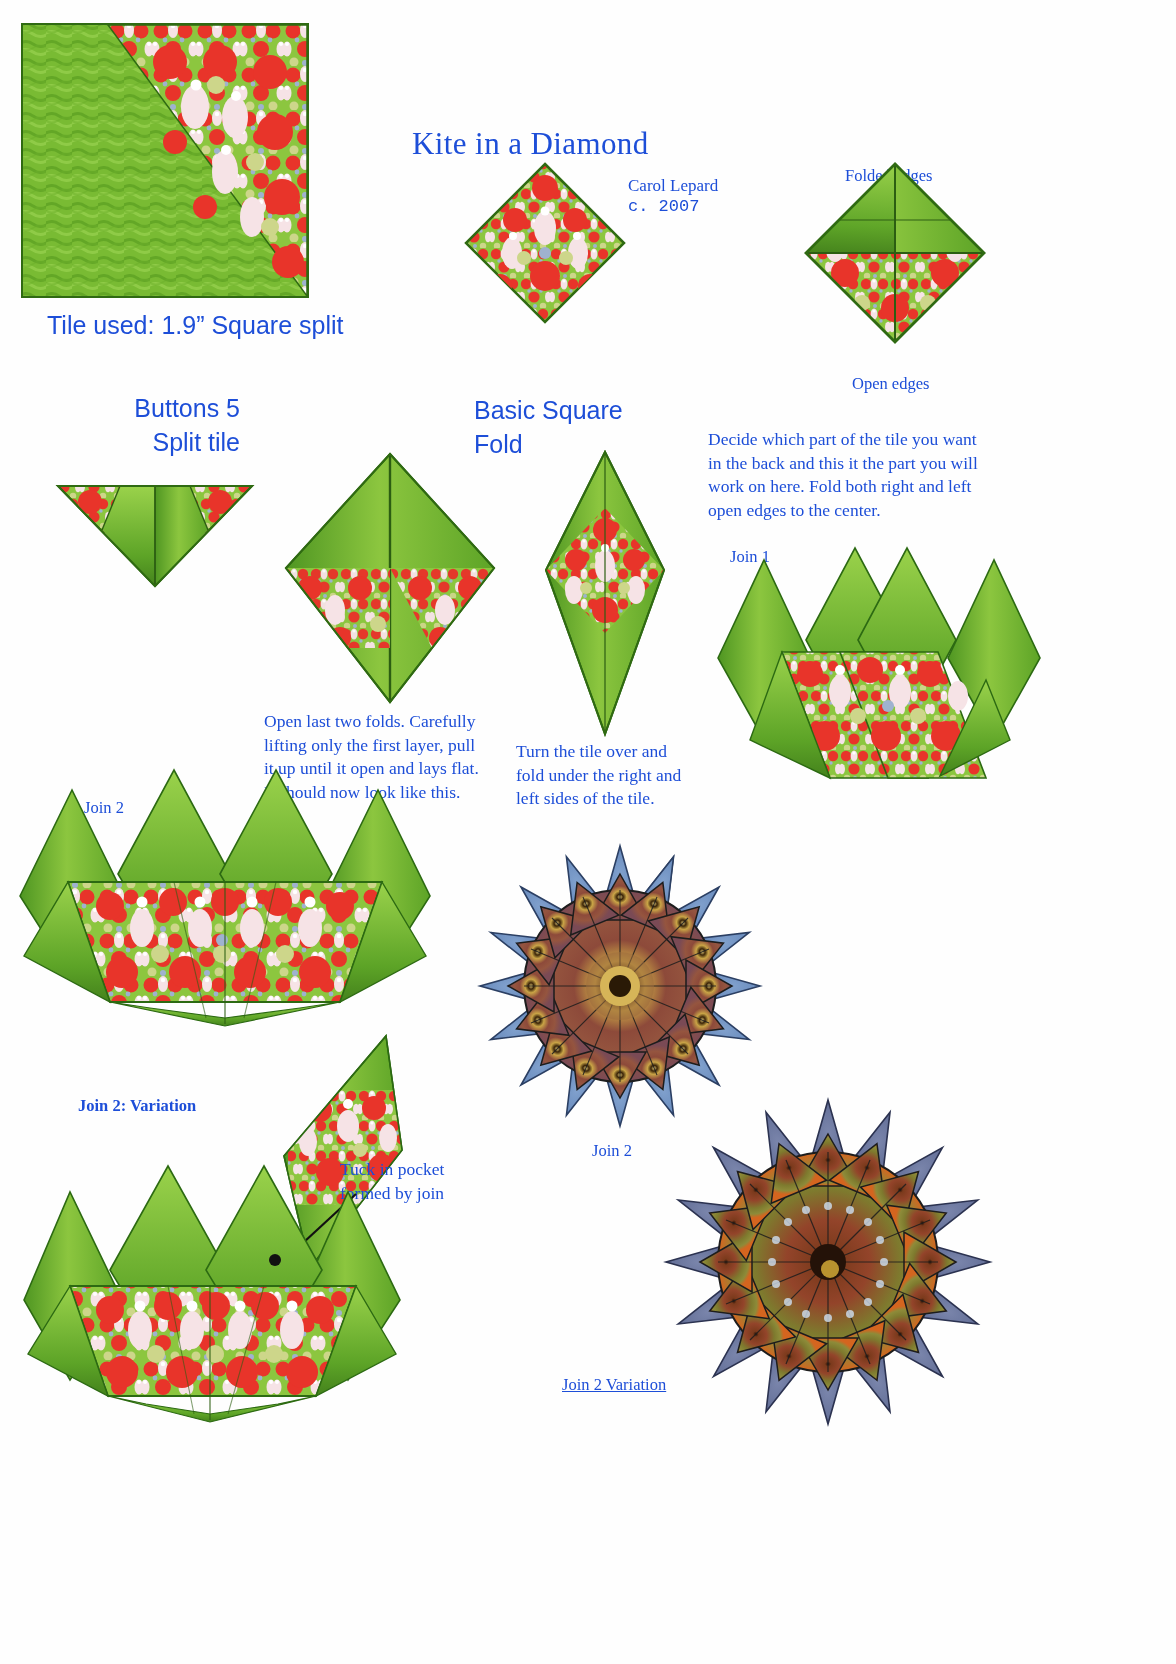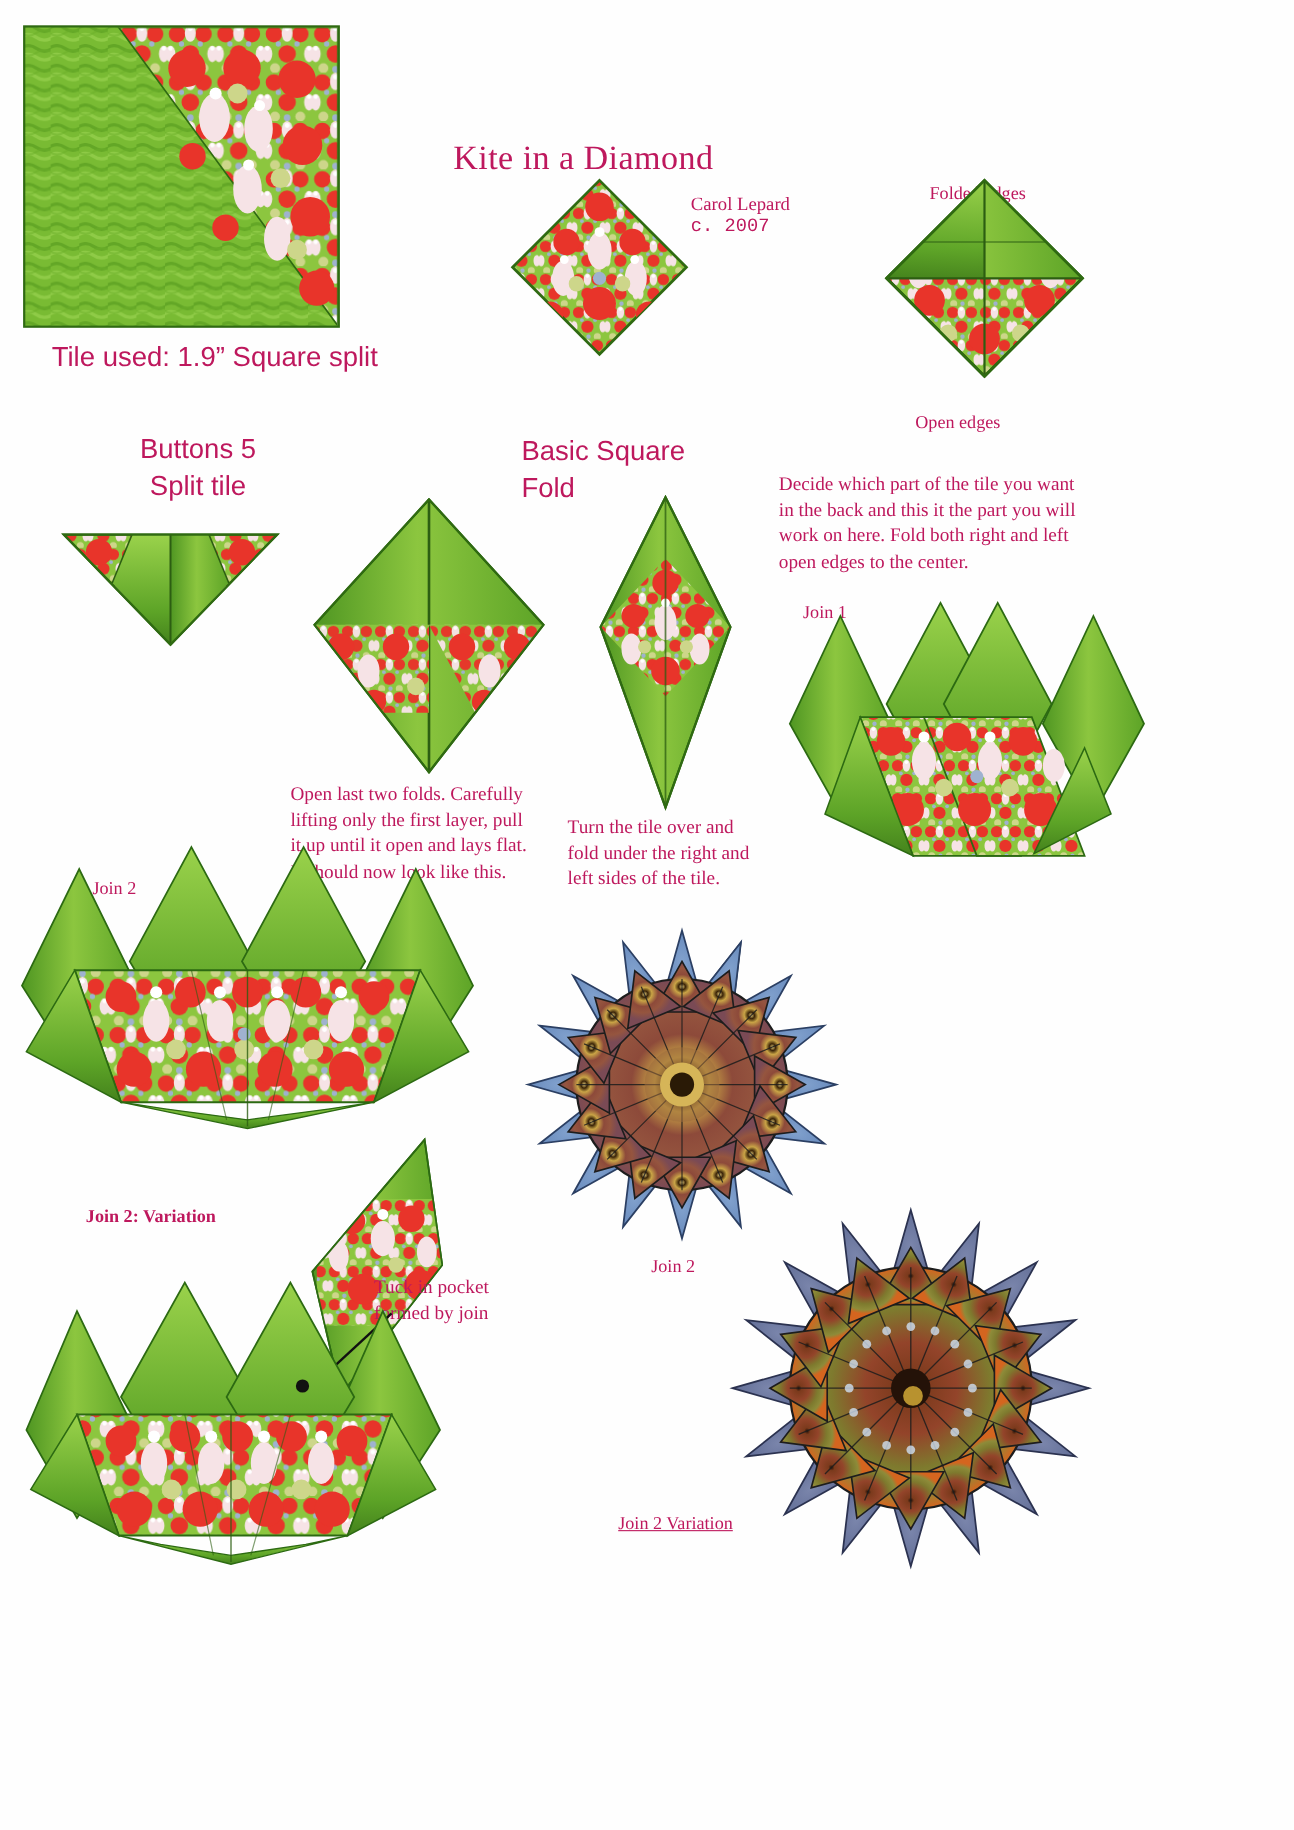--- a/index.html
+++ b/index.html
@@ -5,21 +5,21 @@
   html,body{margin:0;padding:0;background:#ffffff;}
   body{
     width:1176px;height:1664px;position:relative;overflow:hidden;
     font-family:"Liberation Serif","DejaVu Serif",serif;
     color:#111;
     -webkit-font-smoothing:antialiased;
   }
   .page{position:absolute;inset:0;background:#fefefe;}
 
   
-  .txt{position:absolute;white-space:pre-line;color:#be185d;}
+  .txt{position:absolute;white-space:pre-line;color:#1d4ed8;}
   .serif{font-family:"Liberation Serif","DejaVu Serif",serif;}
   .sans{font-family:"Liberation Sans","DejaVu Sans",sans-serif;}
 
   .title{font-size:31px;letter-spacing:.4px;}
   .byline{font-size:17px;line-height:1.3;}
   .cap-sans{font-size:25px;line-height:1.35;}
   .lbl-serif{font-size:16.5px;}
   .para{font-size:17.5px;line-height:1.35;}
 
   
@@ -198,23 +198,23 @@
 
         <polygon points="95,6 184,95 95,95 6,95" fill="url(#greenShadeV)"></polygon>
         <polygon points="95,6 95,95 6,95" fill="url(#greenShadeH)" opacity=".92"></polygon>
         <path d="M95 6 L95 184" stroke="#2c5e12" stroke-width="2" fill="none"></path>
         <path d="M6 95 L184 95" stroke="#2c5e12" stroke-width="2" fill="none"></path>
         <path d="M40 62 L150 62" stroke="#2c5e12" stroke-width="1.4" opacity=".65" fill="none"></path>
       </g>
       <polygon points="95,6 184,95 95,184 6,95" fill="none" stroke="#2f6a12" stroke-width="2.5"></polygon>
     </svg>
   </div>
-  <div class="txt serif lbl-serif" style="left:832px;top:374px;">Open edges</div>
-
-  <div class="txt sans cap-sans" style="left:100px;top:392px;text-align:center;width:160px;">Buttons 5
+  <div class="txt serif lbl-serif" style="left:852px;top:374px;">Open edges</div>
+
+  <div class="txt sans cap-sans" style="left:80px;top:392px;text-align:right;width:160px;">Buttons 5
 Split tile</div>
   <div class="art" style="left:50px;top:468px;width:210px;height:160px;">
     <svg width="210" height="160" viewBox="0 0 210 160">
       <polygon points="8,18 105,18 202,18 105,118" fill="url(#berryBandSm)" stroke="#2f6a12" stroke-width="2"></polygon>
       <clipPath id="cst">
           <polygon points="8,18 202,18 105,118"></polygon>
         </clipPath>
       <g clip-path="url(#cst)">
         <circle cx="40" cy="34" r="12" fill="#e8342a"></circle>
         <circle cx="105" cy="30" r="12" fill="#e8342a"></circle>

